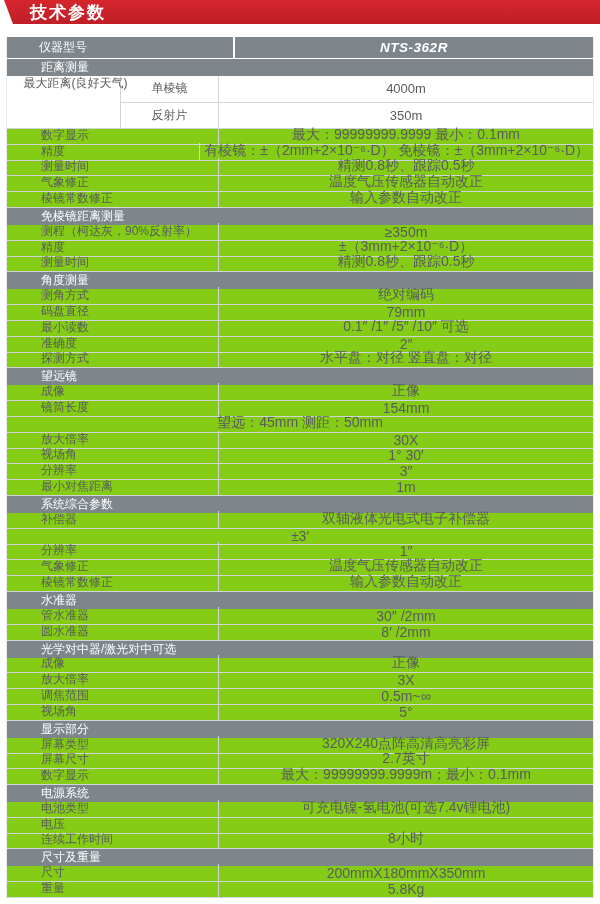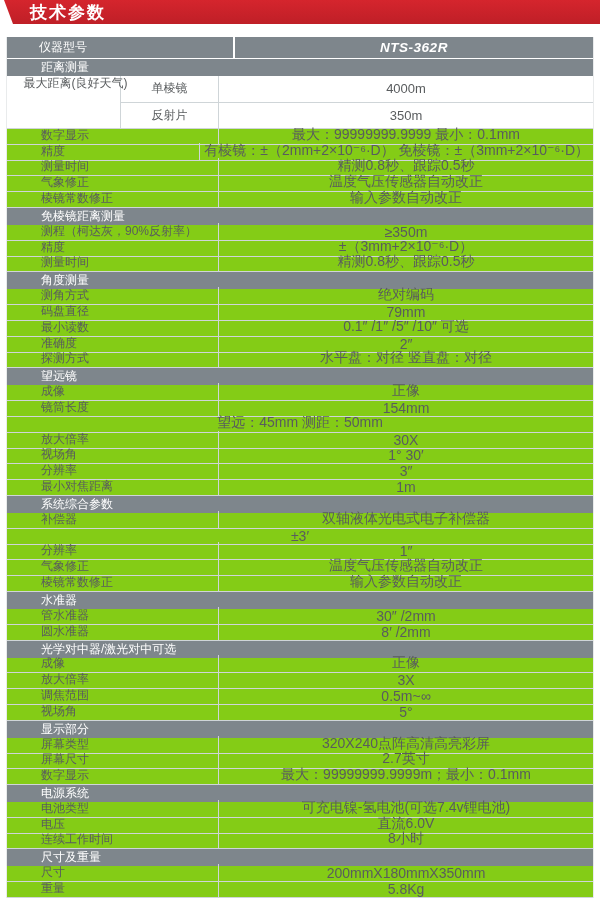--- a/index.html
+++ b/index.html
@@ -254,21 +254,20 @@
       <div class="row-label">数字显示</div>
       <div class="row-value">最大：99999999.9999m；最小：0.1mm</div>
     </div>
     <div class="section-bar">电源系统</div>
     <div class="row">
       <div class="row-label">电池类型</div>
       <div class="row-value">可充电镍-氢电池(可选7.4v锂电池)</div>
     </div>
     <div class="row">
       <div class="row-label">电压</div>
-      <div class="row-value">直流6.0V</div>
     </div>
     <div class="row">
       <div class="row-label">连续工作时间</div>
       <div class="row-value">8小时</div>
     </div>
     <div class="section-bar">尺寸及重量</div>
     <div class="row">
       <div class="row-label">尺寸</div>
       <div class="row-value">200mmX180mmX350mm</div>
     </div>

